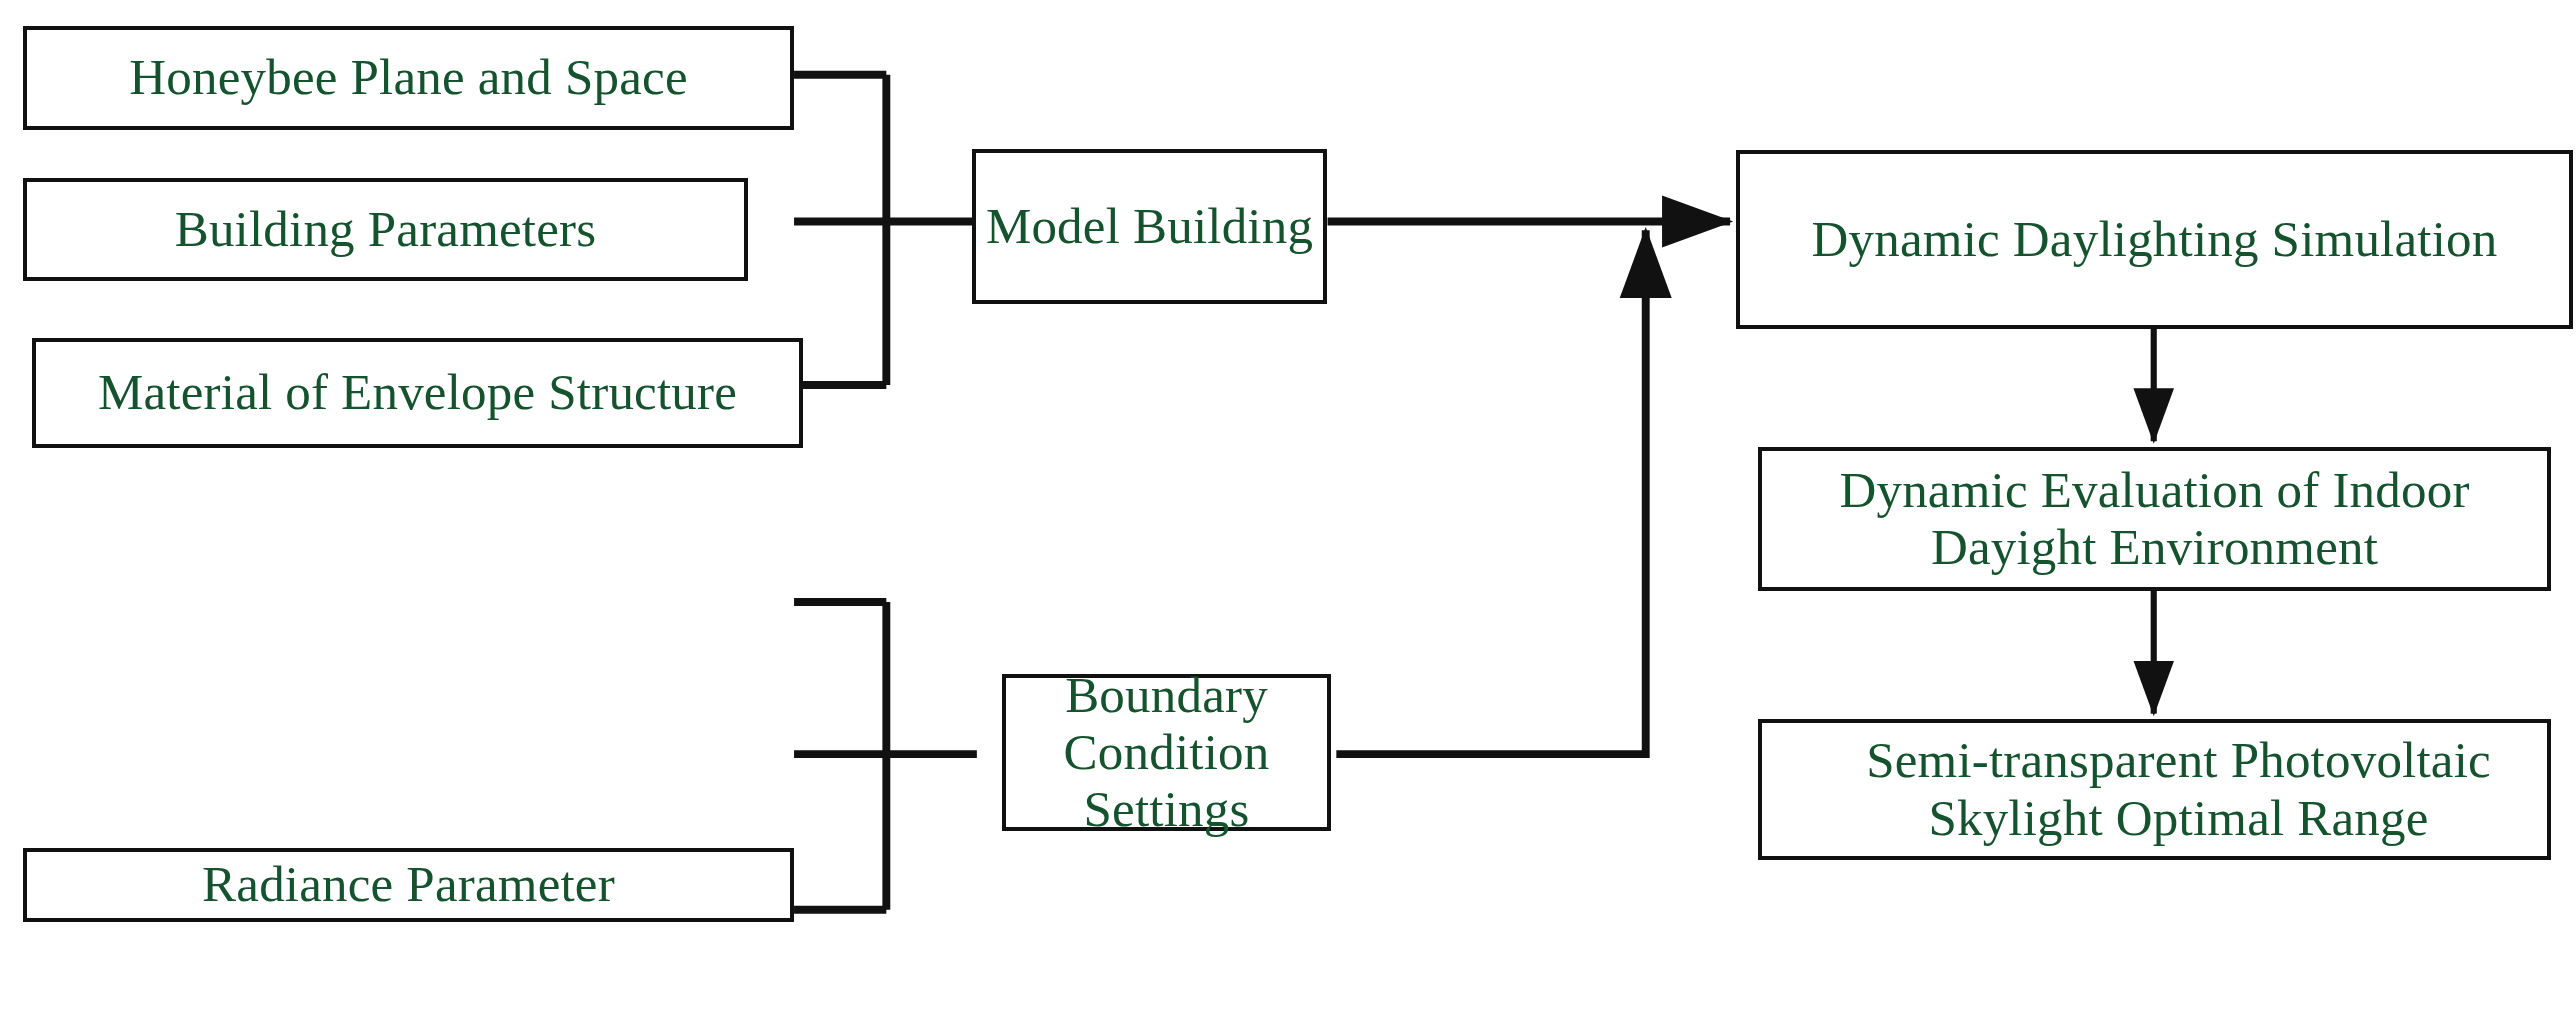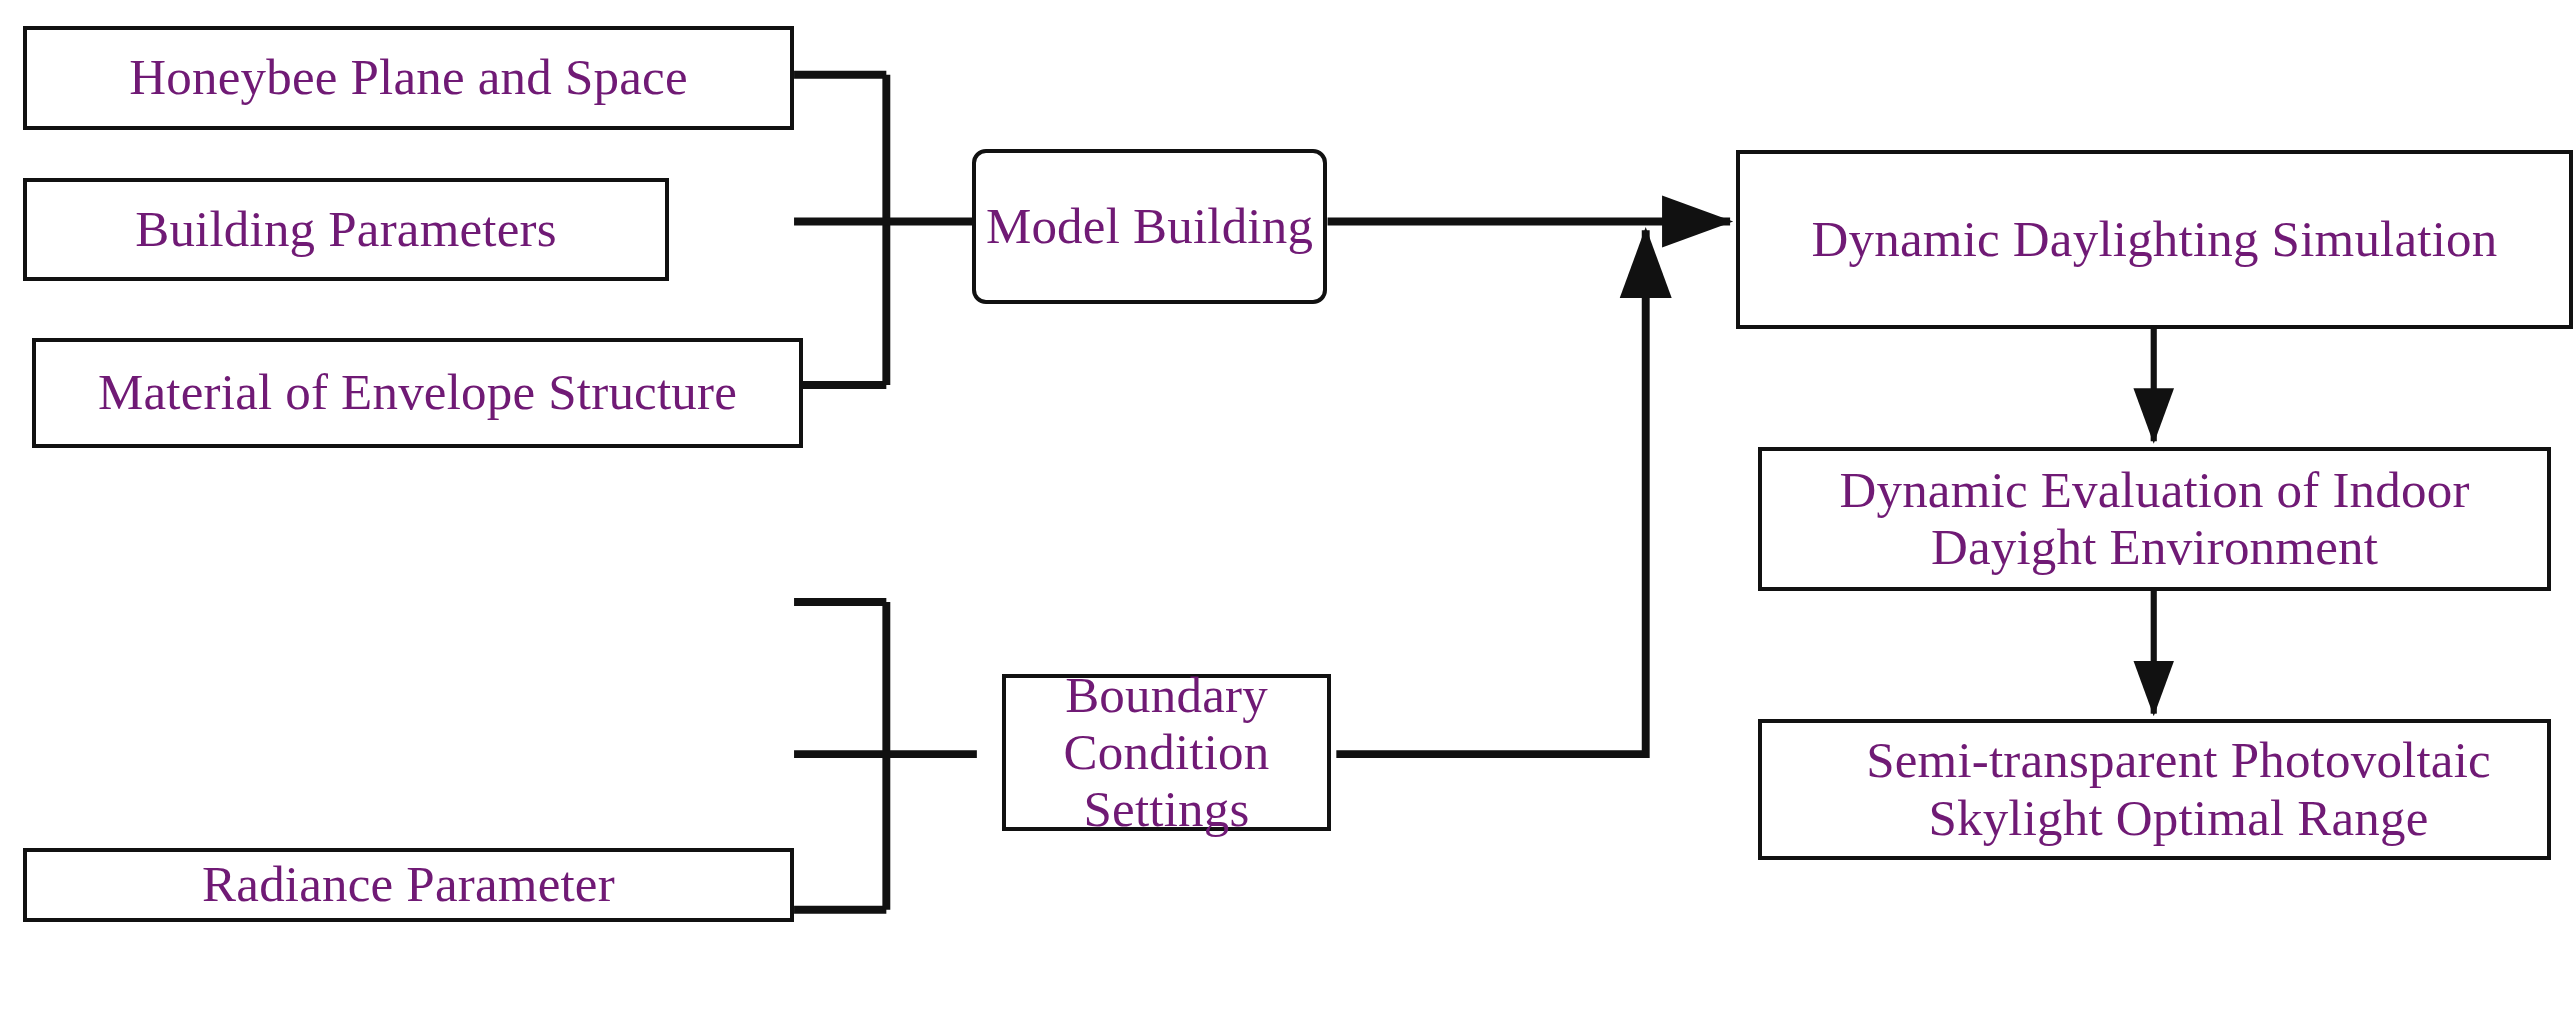--- a/index.html
+++ b/index.html
@@ -32,21 +32,21 @@
     border: 4.4px solid #111111;
     display: flex;
     align-items: center;
     justify-content: center;
     text-align: center;
     z-index: 5;
   }
   .node-label {
     display: block;
     font-family: "Liberation Serif", "DejaVu Serif", serif;
-    color: #701a75;
+    color: #14532d;
     font-size: 51px;
     line-height: 1.12;
     letter-spacing: 0.2px;
     padding: 0 8.8px;
     white-space: pre-line;
   }
 </style>
 </head>
 <body>
 
@@ -109,35 +109,35 @@
         <path d="M2450,672 L2450,812" stroke-width="7" marker-end="url(#arrow-down)"></path>
       </g>
 
     </g>
   </svg>
 
   <div class="node-box" style="left:23px; top:26px; width:771px; height:104px;">
     <span class="node-label">Honeybee Plane and Space</span>
   </div>
 
-  <div class="node-box" style="left:23px; top:178px; width:646px; height:103px;">
+  <div class="node-box" style="left:23px; top:178px; width:725px; height:103px;">
     <span class="node-label">Building Parameters</span>
   </div>
 
   <div class="node-box" style="left:32px; top:338px; width:771px; height:110px;">
     <span class="node-label">Material of Envelope Structure</span>
   </div>
 
 
 
   <div class="node-box" style="left:23px; top:848px; width:771px; height:74px;">
     <span class="node-label">Radiance Parameter</span>
   </div>
 
-  <div class="node-box" style="left:972px; top:149px; width:355px; height:155px;border-radius:14px;">
+  <div class="node-box" style="left:972px; top:149px; width:355px; height:155px;">
     <span class="node-label">Model Building</span>
   </div>
 
   <div class="node-box" style="left:1002px; top:674px; width:329px; height:157px;">
     <span class="node-label">Boundary Condition
 Settings</span>
   </div>
 
   <div class="node-box" style="left:1736px; top:150px; width:837px; height:179px;">
     <span class="node-label">Dynamic Daylighting Simulation</span>

